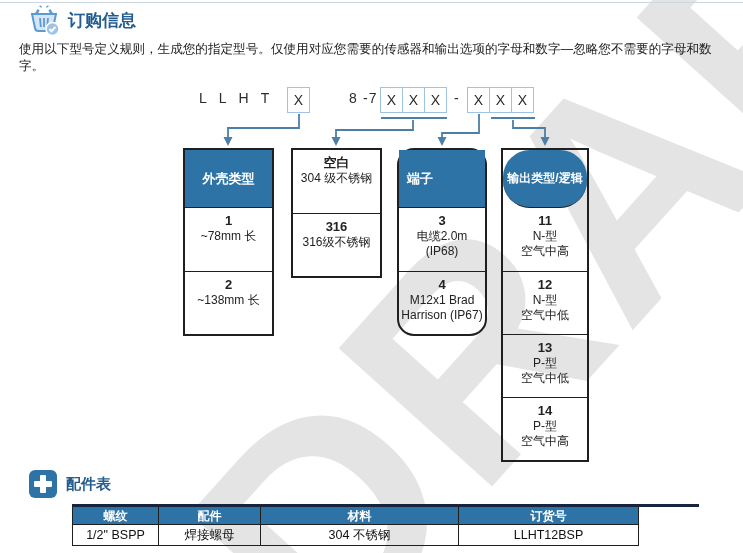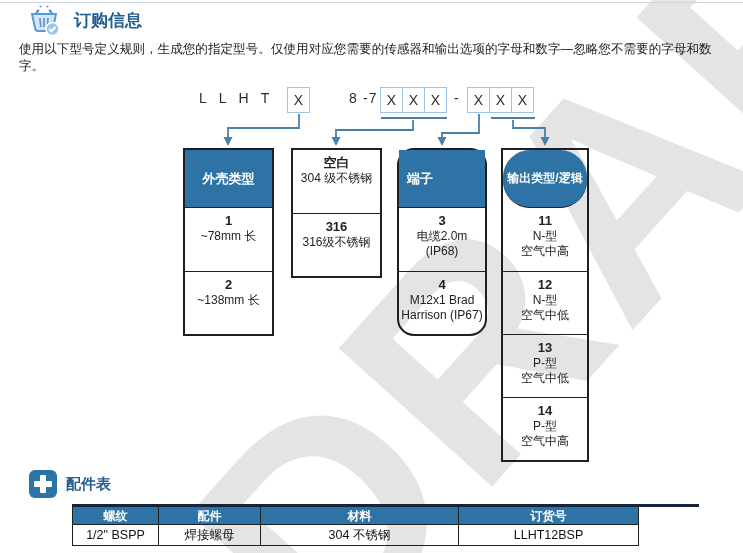--- a/index.html
+++ b/index.html
@@ -11,21 +11,21 @@
   }
   .watermark {
     position:absolute; left:120px; top:100px; width:800px; height:400px;
     line-height:400px; text-align:center; transform:rotate(-48deg);
     font-size:300px; font-weight:bold; color:var(--watermark_gray);
     letter-spacing:6px; z-index:0; pointer-events:none; white-space:nowrap;
   }
   .top-rule { position:absolute; left:0; top:2px; width:743px; height:1px; background:#ccd6df; z-index:1; }
   .hdr { position:absolute; left:26px; top:2px; display:flex; align-items:center; z-index:1; }
   .hdr svg { display:block; }
-  .page-title { font-size:17px; font-weight:bold; color:var(--title_blue); margin-left:12px; }
+  .page-title { font-size:17px; font-weight:bold; color:var(--title_blue); margin-left:6px; }
   .intro { position:absolute; left:19px; top:41px; width:712px; font-size:12.6px; color:#1c1c1c; z-index:1; }
 
   
   .mletters { position:absolute; top:90px; font-size:14px; color:#2b2b2b; letter-spacing:12px; z-index:1; }
   .mdash { position:absolute; top:90px; font-size:14px; color:#2b2b2b; z-index:1; }
   .xbox-group { position:absolute; top:87px; display:flex; z-index:1; }
   .xbox {
     width:23px; height:26px; border:1px solid var(--box_border);
     display:flex; align-items:center; justify-content:center;
     font-size:14px; color:#2b2b2b; background:transparent;

